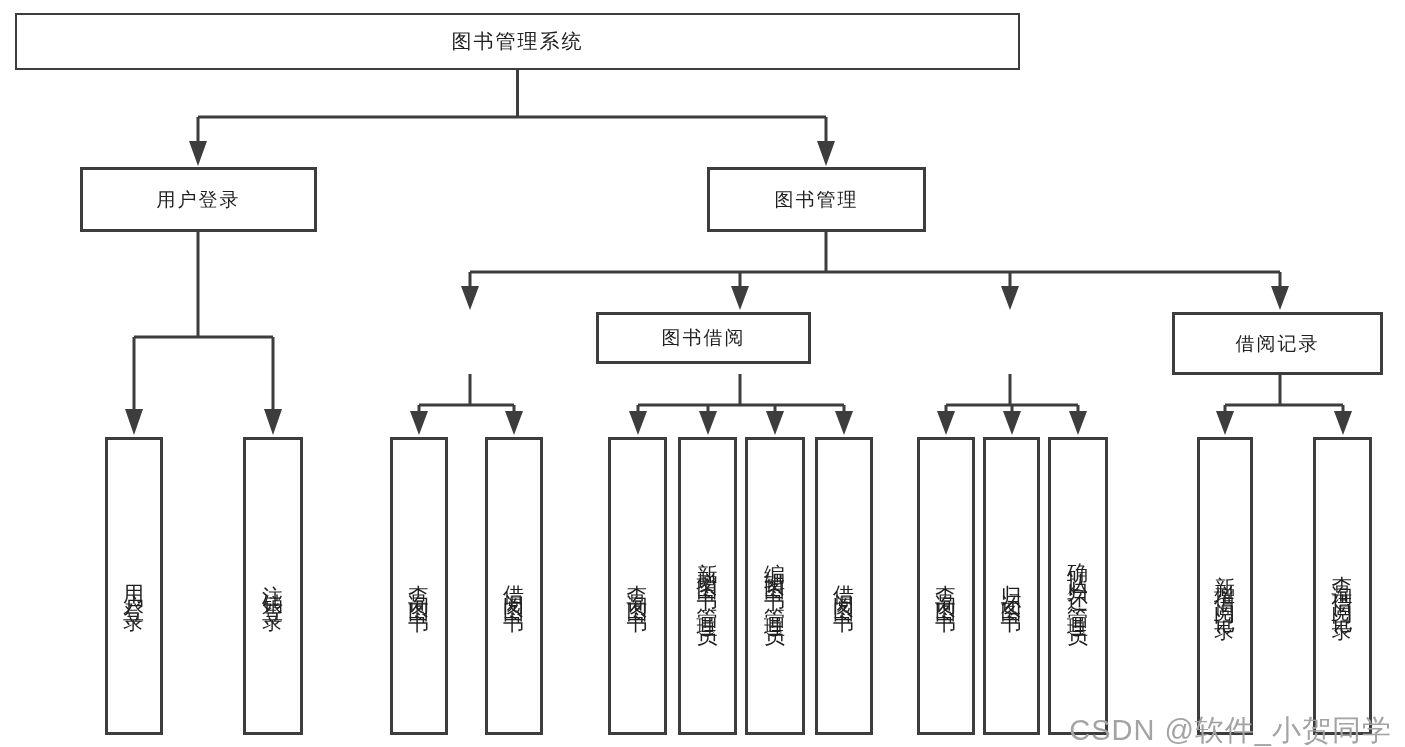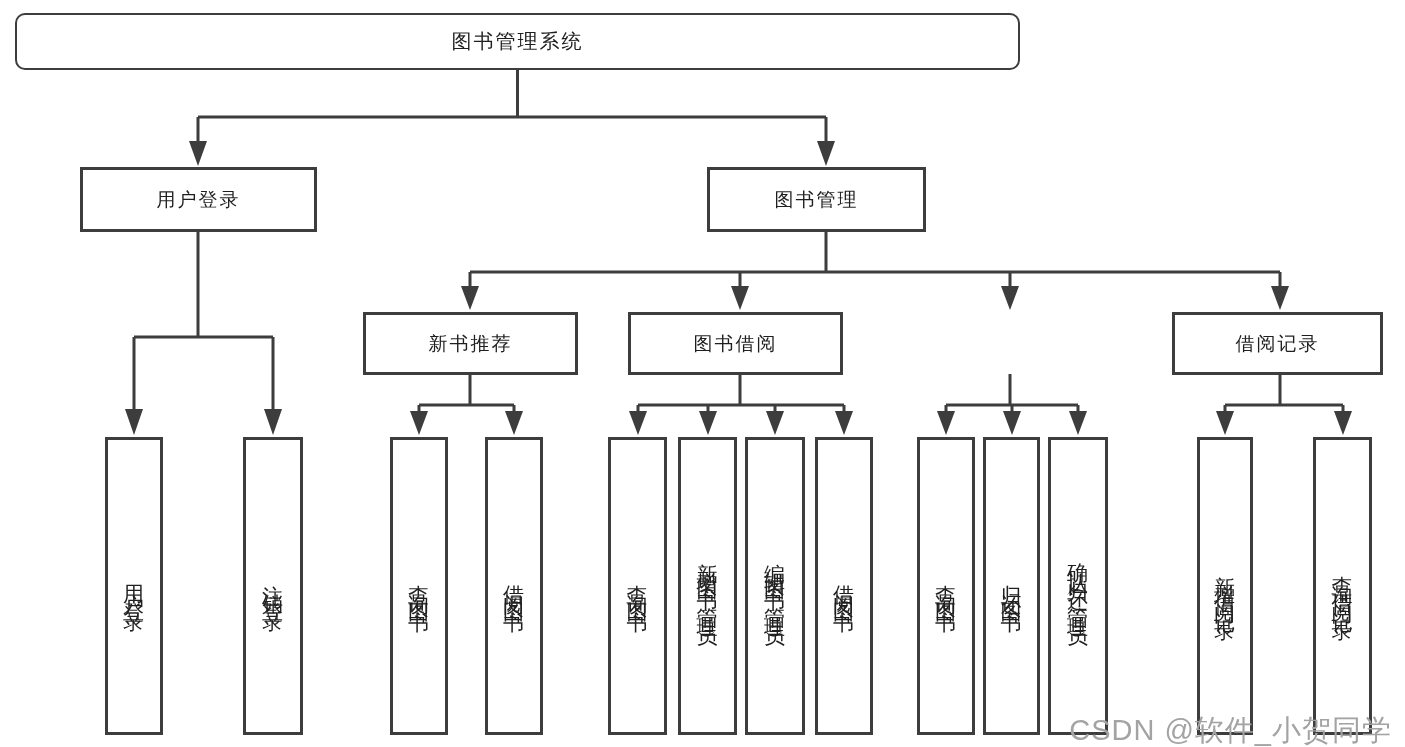--- a/index.html
+++ b/index.html
@@ -37,21 +37,21 @@
     border: 3px solid var(--line, #3d3d3d);
     display: flex;
     align-items: center;
     justify-content: center;
     color: var(--text, #1f1f1f);
     font-size: 19px;
     letter-spacing: 2px;
     white-space: nowrap;
     z-index: 2;
   }
-  .node.root { border-width: 2px; font-size: 20px; border-radius: 10px; }
+  .node.root { border-width: 2px; font-size: 20px; }
   .node.leaf {
     writing-mode: vertical-rl;
     text-orientation: mixed;
     font-size: 21px;
     letter-spacing: 9px;
     line-height: 1;
     white-space: normal;
   }
   .watermark {
     position: absolute;
@@ -104,22 +104,21 @@
       M1069,411 L1087,411 L1078,435 Z
       M1216,411 L1234,411 L1225,435 Z
       M1334,411 L1352,411 L1343,435 Z"></path>
   </svg>
 
   <div class="node root" style="left:15px; top:13px; width:1005px; height:57px">图书管理系统</div>
 
   <div class="node" style="left:80px; top:167px; width:237px; height:65px">用户登录</div>
   <div class="node" style="left:707px; top:167px; width:219px; height:65px">图书管理</div>
 
-  <div class="node" style="left:363px; top:312px; width:215px; height:63px">新书推荐</div>
-  <div class="node" style="left:628px; top:312px; width:215px; height:63px">图书借阅</div>
+  <div class="node" style="left:596px; top:312px; width:215px; height:52px">图书借阅</div>
   <div class="node" style="left:1172px; top:312px; width:211px; height:63px">借阅记录</div>
 
   <div class="node leaf" style="left:105px; top:437px; width:58px; height:298px">用户登录</div>
   <div class="node leaf" style="left:243px; top:437px; width:60px; height:298px">注销登录</div>
 
   <div class="node leaf" style="left:390px; top:437px; width:58px; height:298px">查询图书</div>
   <div class="node leaf" style="left:485px; top:437px; width:58px; height:298px">借阅图书</div>
 
   <div class="node leaf" style="left:608px; top:437px; width:59px; height:298px">查询图书</div>
   <div class="node leaf" style="left:678px; top:437px; width:59px; height:298px">新增图书（管理员）</div>

